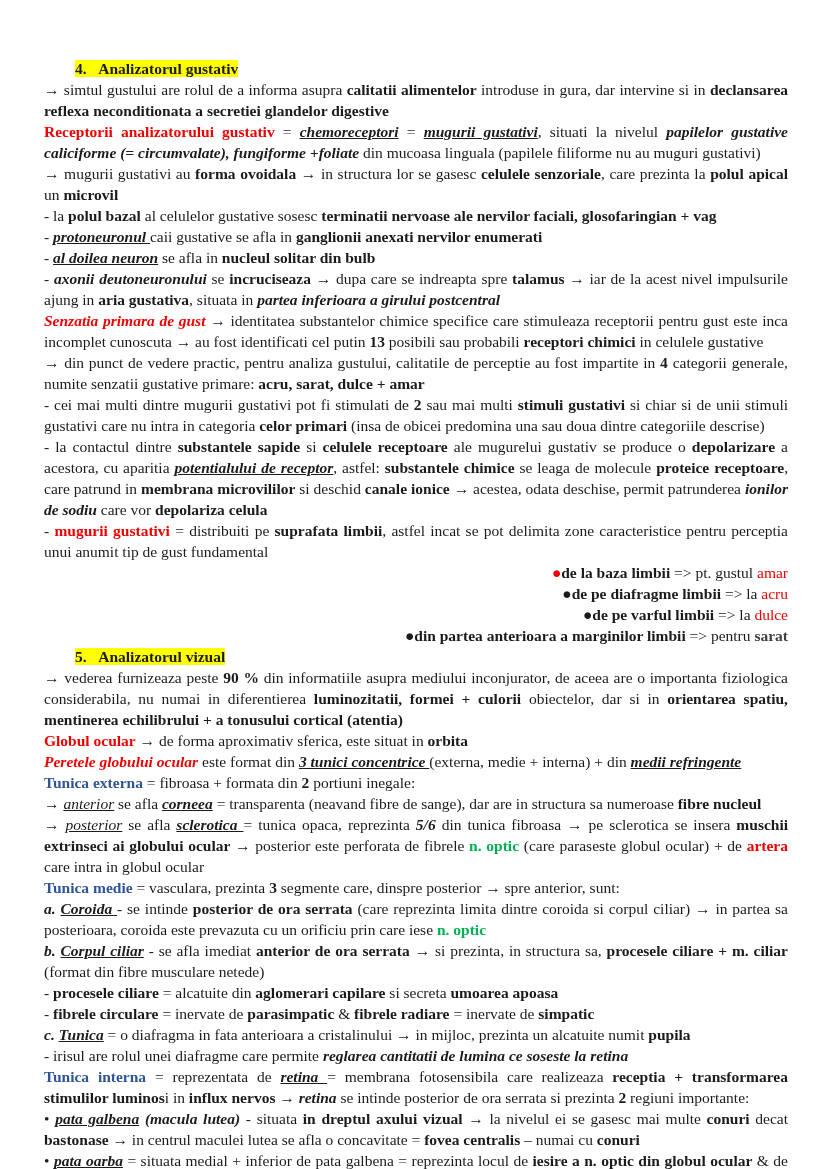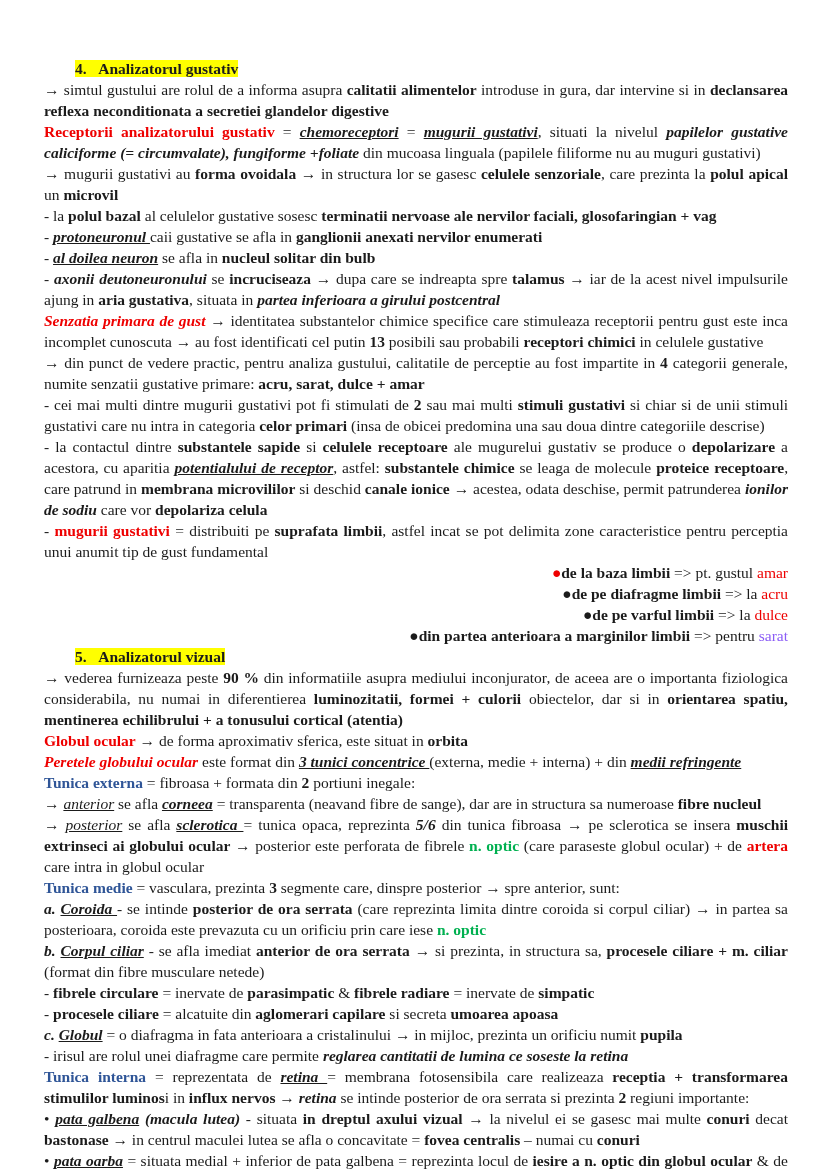--- a/index.html
+++ b/index.html
@@ -37,32 +37,32 @@
       <div class="para p"><span>- </span><span class="b u">al doilea neuron</span><span> se afla in </span><span class="b">nucleul solitar din bulb</span></div>
       <div class="para p"><span>- </span><span class="b i">axonii deutoneuronului</span><span> se </span><span class="b">incruciseaza</span><span> → dupa care se indreapta spre </span><span class="b">talamus</span><span> → iar de la acest nivel impulsurile ajung in </span><span class="b">aria gustativa</span><span>, situata in </span><span class="b i">partea inferioara a girului postcentral</span></div>
       <div class="para p"><span class="b i" style="color: rgb(238, 0, 0);">Senzatia primara de gust</span><span> → identitatea substantelor chimice specifice care stimuleaza receptorii pentru gust este inca incomplet cunoscuta → au fost identificati cel putin </span><span class="b">13</span><span> posibili sau probabili </span><span class="b">receptori chimici</span><span> in celulele gustative</span></div>
       <div class="para p"><span>→ din punct de vedere practic, pentru analiza gustului, calitatile de perceptie au fost impartite in </span><span class="b">4</span><span> categorii generale, numite senzatii gustative primare: </span><span class="b">acru, sarat, dulce + amar</span></div>
       <div class="para p"><span>- cei mai multi dintre mugurii gustativi pot fi stimulati de </span><span class="b">2</span><span> sau mai multi </span><span class="b">stimuli gustativi</span><span> si chiar si de unii stimuli gustativi care nu intra in categoria </span><span class="b">celor primari</span><span> (insa de obicei predomina una sau doua dintre categoriile descrise)</span></div>
       <div class="para p"><span>- la contactul dintre </span><span class="b">substantele sapide</span><span> si </span><span class="b">celulele receptoare</span><span> ale mugurelui gustativ se produce o </span><span class="b">depolarizare</span><span> a acestora, cu aparitia </span><span class="b u">potentialului de receptor</span><span>, astfel: </span><span class="b">substantele chimice</span><span> se leaga de molecule </span><span class="b">proteice receptoare</span><span>, care patrund in </span><span class="b">membrana microvililor</span><span> si deschid </span><span class="b">canale ionice</span><span> → acestea, odata deschise, permit patrunderea </span><span class="b i">ionilor de sodiu</span><span> care vor </span><span class="b">depolariza celula</span></div>
       <div class="para p"><span>- </span><span class="b" style="color: rgb(238, 0, 0);">mugurii gustativi</span><span> = distribuiti pe </span><span class="b">suprafata limbii</span><span>, astfel incat se pot delimita zone caracteristice pentru perceptia unui anumit tip de gust fundamental</span></div>
       <div class="para li"><span class="marker" style="color: rgb(238, 0, 0);">●</span><span class="b">de la baza limbii</span><span> =&gt; pt. gustul </span><span style="color: rgb(238, 0, 0);">amar</span></div>
       <div class="para li"><span class="marker" style="color: rgb(27, 27, 27);">●</span><span class="b">de pe diafragme limbii</span><span> =&gt; la </span><span style="color: rgb(238, 0, 0);">acru</span></div>
       <div class="para li"><span class="marker" style="color: rgb(27, 27, 27);">●</span><span class="b">de pe varful limbii</span><span> =&gt; la </span><span style="color: rgb(238, 0, 0);">dulce</span></div>
-      <div class="para li"><span class="marker" style="color: rgb(27, 27, 27);">●</span><span class="b">din partea anterioara a marginilor limbii</span><span> =&gt; pentru </span><span style="color: #8b5cf6;">sarat</span></div>
+      <div class="para li"><span class="marker" style="color: rgb(27, 27, 27);">●</span><span class="b">din partea anterioara a marginilor limbii</span><span> =&gt; pentru </span><span style="color: #404040; font-weight: bold;">sarat</span></div>
       <div class="para h"><span class="b hl">5.&nbsp;&nbsp;&nbsp;Analizatorul vizual</span></div>
       <div class="para p"><span>→ vederea furnizeaza peste </span><span class="b">90 %</span><span> din informatiile asupra mediului inconjurator, de aceea are o importanta fiziologica considerabila, nu numai in diferentierea </span><span class="b">luminozitatii, formei + culorii</span><span> obiectelor, dar si in </span><span class="b">orientarea spatiu, mentinerea echilibrului + a tonusului cortical (atentia)</span></div>
       <div class="para p"><span class="b" style="color: rgb(238, 0, 0);">Globul ocular</span><span> → de forma aproximativ sferica, este situat in </span><span class="b">orbita</span></div>
       <div class="para p"><span class="b i" style="color: rgb(238, 0, 0);">Peretele globului ocular</span><span> este format din </span><span class="b u">3 tunici concentrice </span><span>(externa, medie + interna) + din </span><span class="b u">medii refringente</span></div>
       <div class="para p"><span class="b" style="color: rgb(47, 85, 151); margin-top: 32px;">Tunica externa</span><span> = fibroasa + formata din </span><span class="b">2</span><span> portiuni inegale:</span></div>
       <div class="para p"><span>→ </span><span class="u">anterior</span><span> se afla </span><span class="b i u">corneea</span><span> = transparenta (neavand fibre de sange), dar are in structura sa numeroase </span><span class="b">fibre nucleul</span></div>
       <div class="para p"><span>→ </span><span class="u">posterior</span><span> se afla </span><span class="b i u">sclerotica </span><span>= tunica opaca, reprezinta </span><span class="b i">5/6</span><span> din tunica fibroasa → pe sclerotica se insera </span><span class="b">muschii extrinseci ai globului ocular</span><span> → posterior este perforata de fibrele </span><span class="b" style="color: rgb(0, 176, 80);">n. optic</span><span> (care paraseste globul ocular) + de </span><span class="b" style="color: rgb(238, 0, 0);">artera</span><span> care intra in globul ocular</span></div>
       <div class="para p"><span class="b" style="color: rgb(47, 85, 151);">Tunica medie</span><span> = vasculara, prezinta </span><span class="b">3</span><span> segmente care, dinspre posterior → spre anterior, sunt:</span></div>
       <div class="para p"><span class="b i">a. </span><span class="b i u">Coroida </span><span>- se intinde </span><span class="b">posterior de ora serrata</span><span> (care reprezinta limita dintre coroida si corpul ciliar) → in partea sa posterioara, coroida este prevazuta cu un orificiu prin care iese </span><span class="b" style="color: rgb(0, 176, 80);">n. optic</span></div>
       <div class="para p"><span class="b i">b. </span><span class="b i u">Corpul ciliar</span><span> - se afla imediat </span><span class="b">anterior de ora serrata</span><span> → si prezinta, in structura sa, </span><span class="b">procesele ciliare + m. ciliar</span><span> (format din fibre musculare netede)</span></div>
+      <div class="para p"><span>- </span><span class="b">procesele ciliare</span><span> = alcatuite din </span><span class="b">aglomerari capilare</span><span> si secreta </span><span class="b">umoarea apoasa</span></div>
       <div class="para p"><span>- </span><span class="b">fibrele circulare</span><span> = inervate de </span><span class="b">parasimpatic</span><span> &amp; </span><span class="b">fibrele radiare</span><span> = inervate de </span><span class="b">simpatic</span></div>
-      <div class="para p"><span>- </span><span class="b">procesele ciliare</span><span> = alcatuite din </span><span class="b">aglomerari capilare</span><span> si secreta </span><span class="b">umoarea apoasa</span></div>
-      <div class="para p"><span class="b i">c. </span><span class="b i u">Globul</span><span> = o diafragma in fata anterioara a cristalinului → in mijloc, prezinta un orificiu numit </span><span class="b">pupila</span></div>
+      <div class="para p"><span class="b i">c. </span><span class="b i u">Tunica</span><span> = o diafragma in fata anterioara a cristalinului → in mijloc, prezinta un alcatuite numit </span><span class="b">pupila</span></div>
       <div class="para p"><span>- irisul are rolul unei diafragme care permite </span><span class="b i">reglarea cantitatii de lumina ce soseste la retina</span></div>
       <div class="para p"><span class="b" style="color: rgb(47, 85, 151);">Tunica interna</span><span> = reprezentata de </span><span class="b i u">retina </span><span>= membrana fotosensibila care realizeaza </span><span class="b">receptia + transformarea stimulilor luminos</span><span>i in </span><span class="b">influx nervos</span><span> → </span><span class="b i">retina</span><span> se intinde posterior de ora serrata si prezinta </span><span class="b">2</span><span> regiuni importante:</span></div>
       <div class="para p"><span>• </span><span class="b i u">pata galbena</span><span> </span><span class="b i">(macula lutea)</span><span> - situata </span><span class="b">in dreptul axului vizual</span><span> → la nivelul ei se gasesc mai multe </span><span class="b">conuri</span><span> decat </span><span class="b">bastonase</span><span> → in centrul maculei lutea se afla o concavitate = </span><span class="b">fovea centralis</span><span> – numai cu </span><span class="b">conuri</span></div>
       <div class="para p"><span>• </span><span class="b i u">pata oarba</span><span>  = situata medial + inferior de pata galbena = reprezinta locul de </span><span class="b">iesire a n. optic din globul ocular</span><span> &amp; de intrare a </span></div>
     </div>
 </div>
 
 </body></html>

